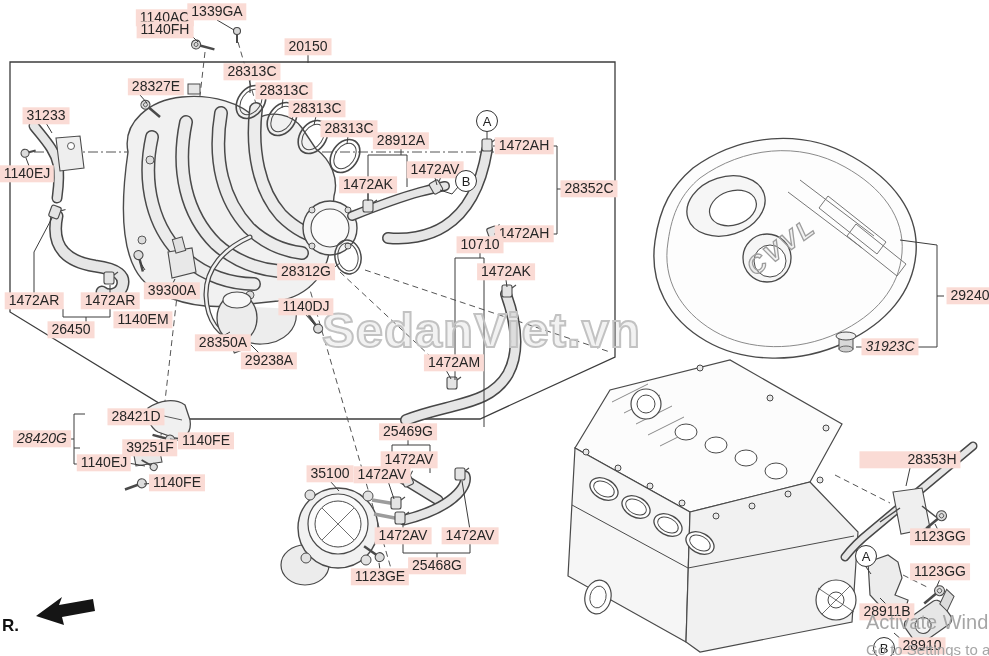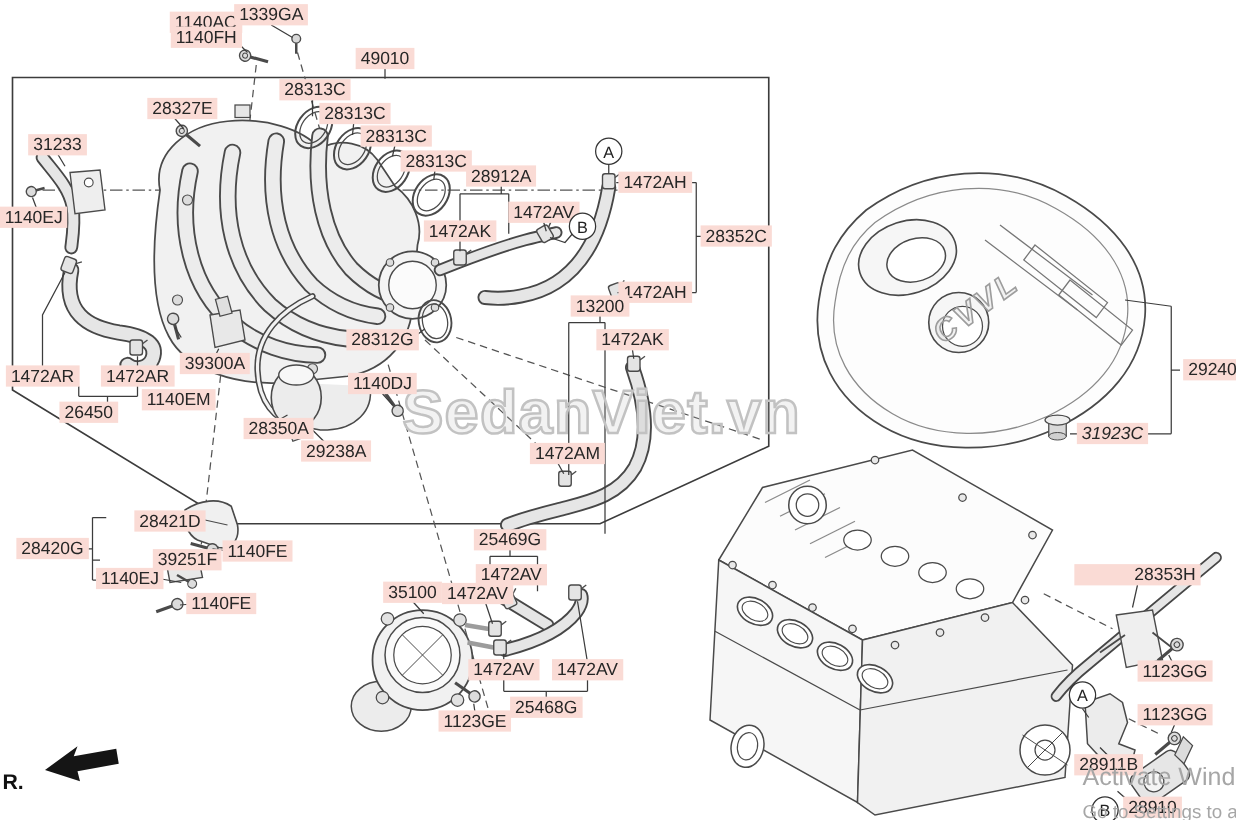--- a/index.html
+++ b/index.html
@@ -380,48 +380,48 @@
 
 <div id="watermark">SedanViet.vn</div>
 <div id="cover-logo">CVVL</div>
 <div id="activate1">Activate Wind</div>
 <div id="activate2">Go to Settings to a</div>
 <div id="front-marker">R.</div>
 <div id="label-layer">
       <div class="plabel" style="left: 165px; top: 18px;">1140AO</div>
       <div class="plabel" style="left: 165px; top: 30px;">1140FH</div>
       <div class="plabel" style="left: 217px; top: 12px;">1339GA</div>
-      <div class="plabel" style="left: 308px; top: 47px;">49010</div>
-      <div class="plabel" style="left: 146px; top: 87px;">28327E</div>
+      <div class="plabel" style="left: 308px; top: 47px;">20150</div>
+      <div class="plabel" style="left: 156px; top: 87px;">28327E</div>
       <div class="plabel" style="left: 252px; top: 72px;">28313C</div>
       <div class="plabel" style="left: 284px; top: 91px;">28313C</div>
       <div class="plabel" style="left: 317px; top: 109px;">28313C</div>
       <div class="plabel" style="left: 349px; top: 129px;">28313C</div>
       <div class="plabel" style="left: 46px; top: 116px; text-align: right;">31233</div>
       <div class="plabel" style="left: 27px; top: 174px;">1140EJ</div>
       <div class="plabel" style="left: 401px; top: 141px;">28912A</div>
       <div class="plabel" style="left: 368px; top: 185px;">1472AK</div>
       <div class="plabel" style="left: 435px; top: 170px;">1472AV</div>
       <div class="plabel" style="left: 524px; top: 146px;">1472AH</div>
       <div class="plabel" style="left: 589px; top: 189px;">28352C</div>
       <div class="plabel" style="left: 524px; top: 234px;">1472AH</div>
-      <div class="plabel" style="left: 480px; top: 245px;">13200</div>
+      <div class="plabel" style="left: 480px; top: 245px;">10710</div>
       <div class="plabel" style="left: 506px; top: 272px;">1472AK</div>
       <div class="plabel" style="left: 306px; top: 272px;">28312G</div>
       <div class="plabel" style="left: 306px; top: 307px;">1140DJ</div>
       <div class="plabel" style="left: 143px; top: 276px; margin-top: 44px;">1140EM</div>
       <div class="plabel" style="left: 172px; top: 291px;">39300A</div>
       <div class="plabel" style="left: 34px; top: 301px;">1472AR</div>
       <div class="plabel" style="left: 110px; top: 301px;">1472AR</div>
       <div class="plabel" style="left: 71px; top: 330px;">26450</div>
       <div class="plabel" style="left: 223px; top: 343px;">28350A</div>
       <div class="plabel" style="left: 269px; top: 361px;">29238A</div>
       <div class="plabel" style="left: 454px; top: 363px;">1472AM</div>
       <div class="plabel" style="left: 105px; top: 417px; margin-left: 31px;">28421D</div>
-      <div class="plabel" style="left: 42px; top: 439px;">28420G</div>
+      <div class="plabel" style="left: 42px; top: 439px; font-style: italic;">28420G</div>
       <div class="plabel" style="left: 102px; top: 448px; margin-left: 48px;">39251F</div>
       <div class="plabel" style="left: 104px; top: 463px;">1140EJ</div>
       <div class="plabel" style="left: 206px; top: 441px;">1140FE</div>
       <div class="plabel" style="left: 177px; top: 483px;">1140FE</div>
       <div class="plabel" style="left: 330px; top: 474px;">35100</div>
       <div class="plabel" style="left: 408px; top: 432px;">25469G</div>
       <div class="plabel" style="left: 409px; top: 460px;">1472AV</div>
       <div class="plabel" style="left: 382px; top: 475px;">1472AV</div>
       <div class="plabel" style="left: 403px; top: 536px;">1472AV</div>
       <div class="plabel" style="left: 470px; top: 536px;">1472AV</div>

